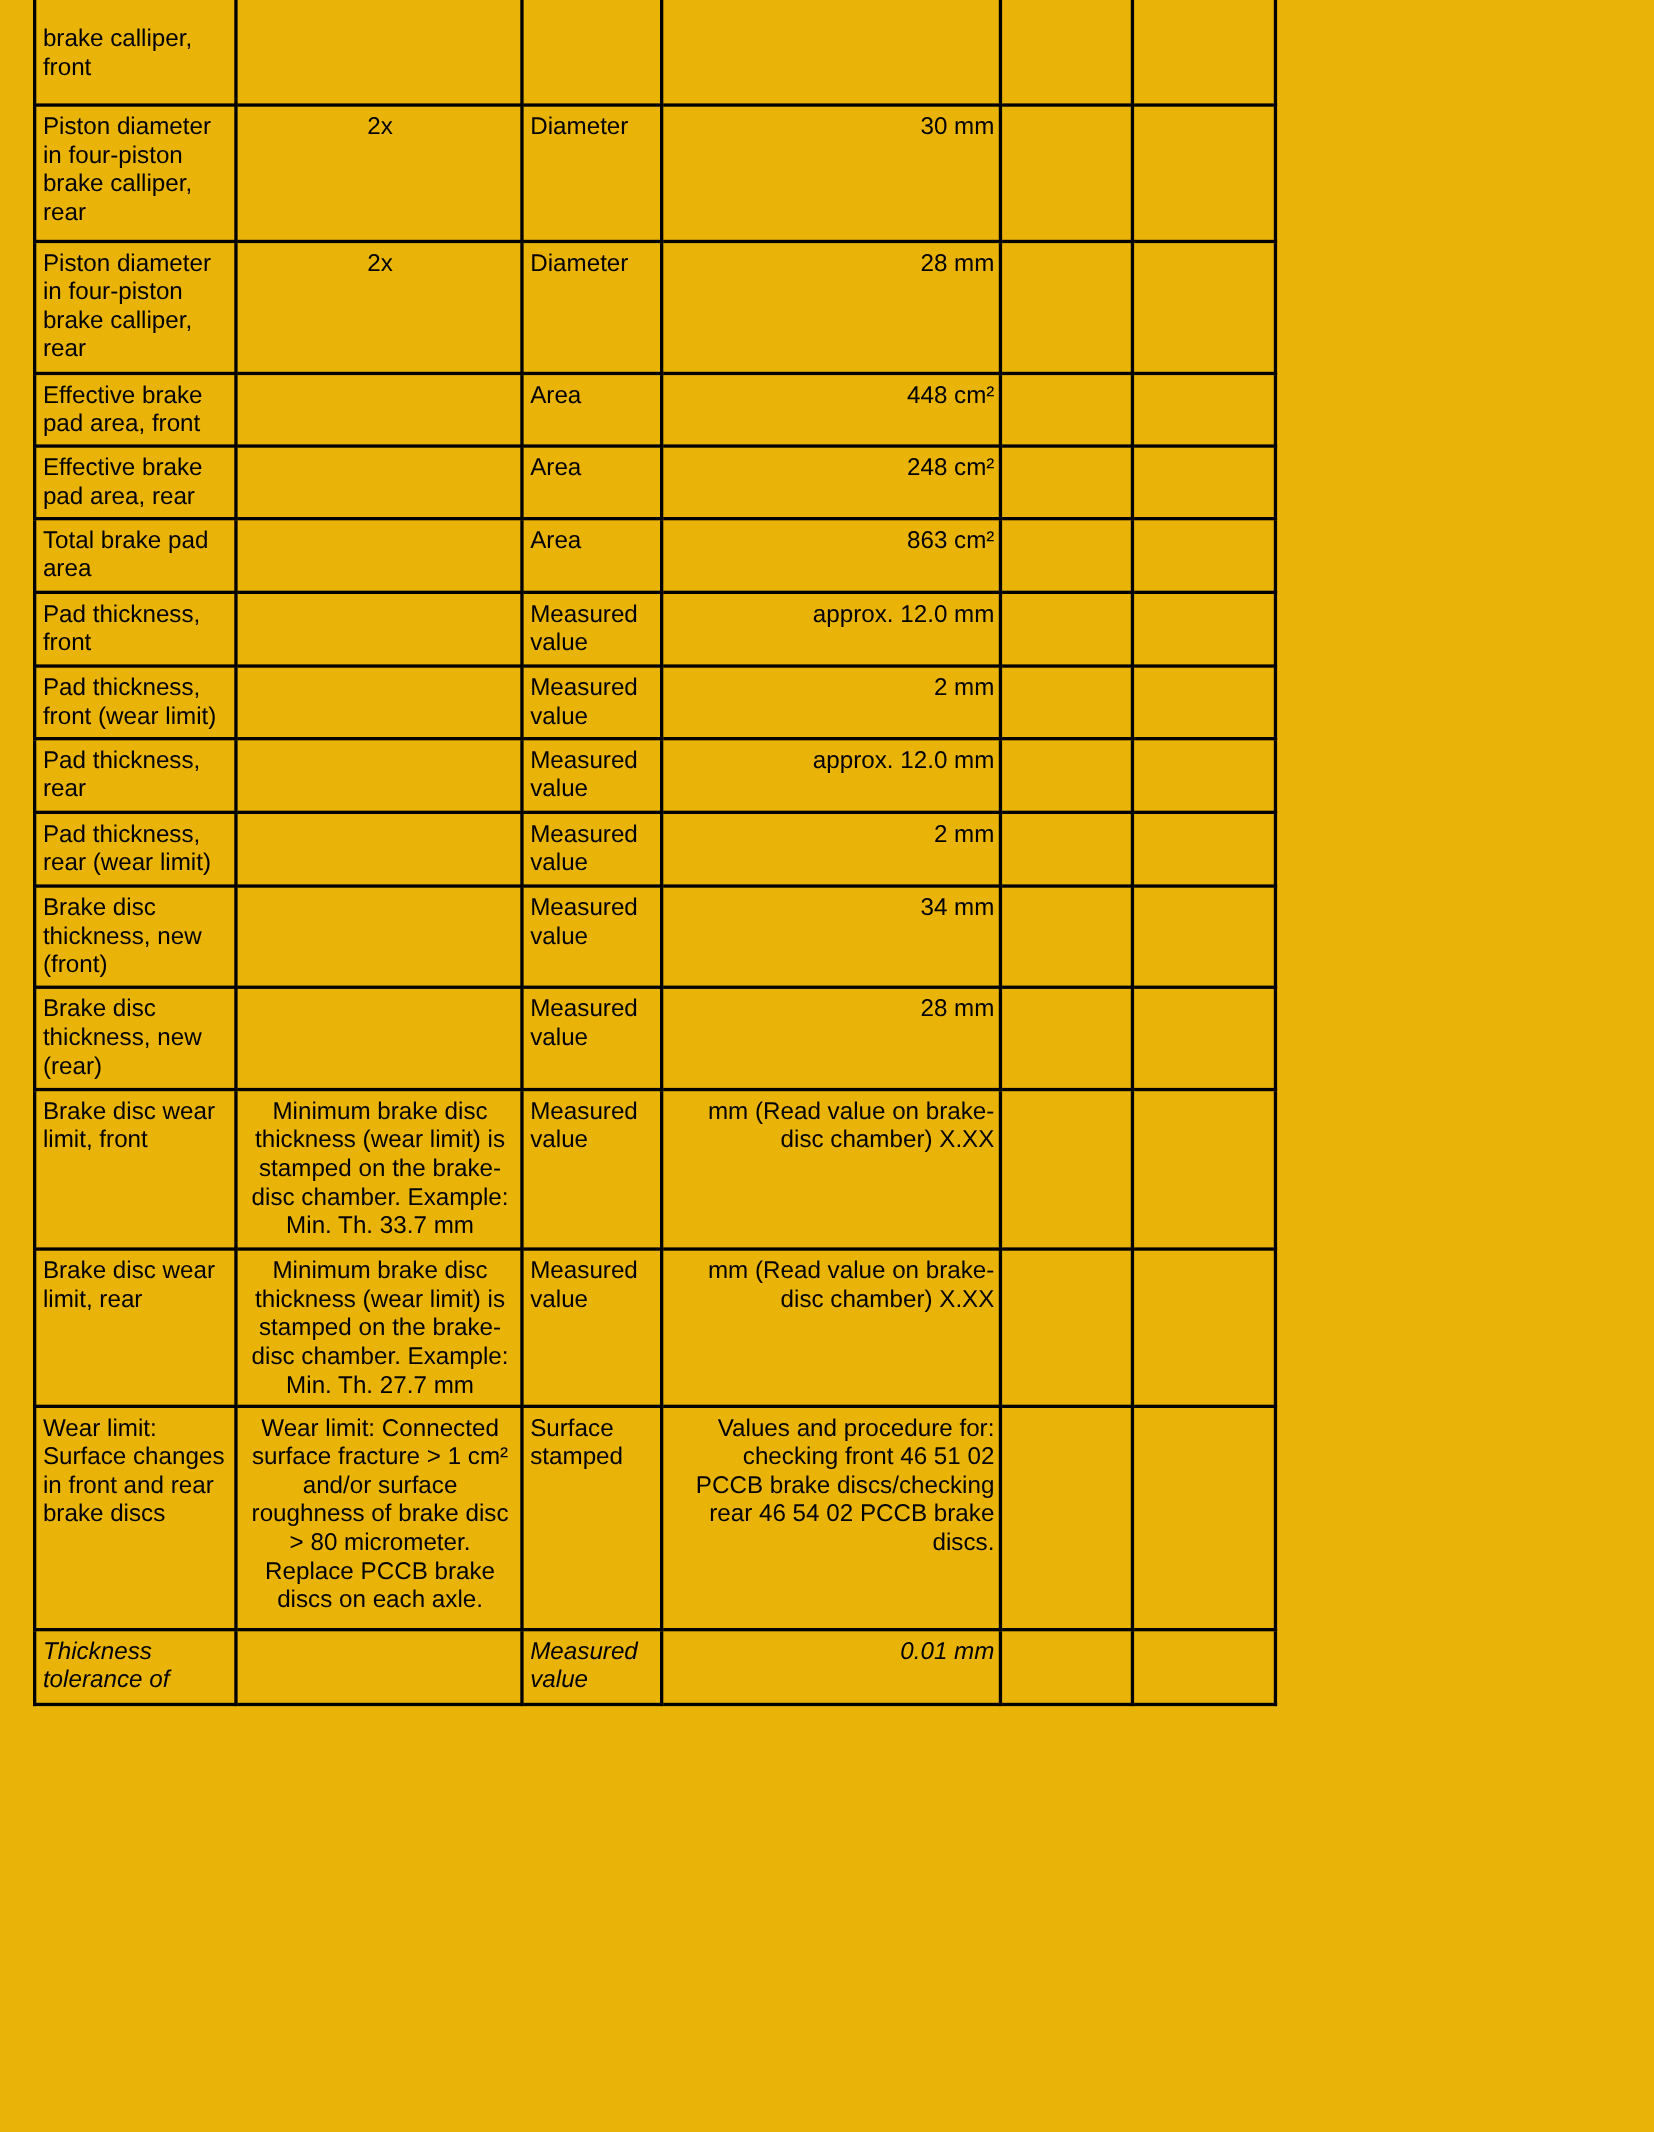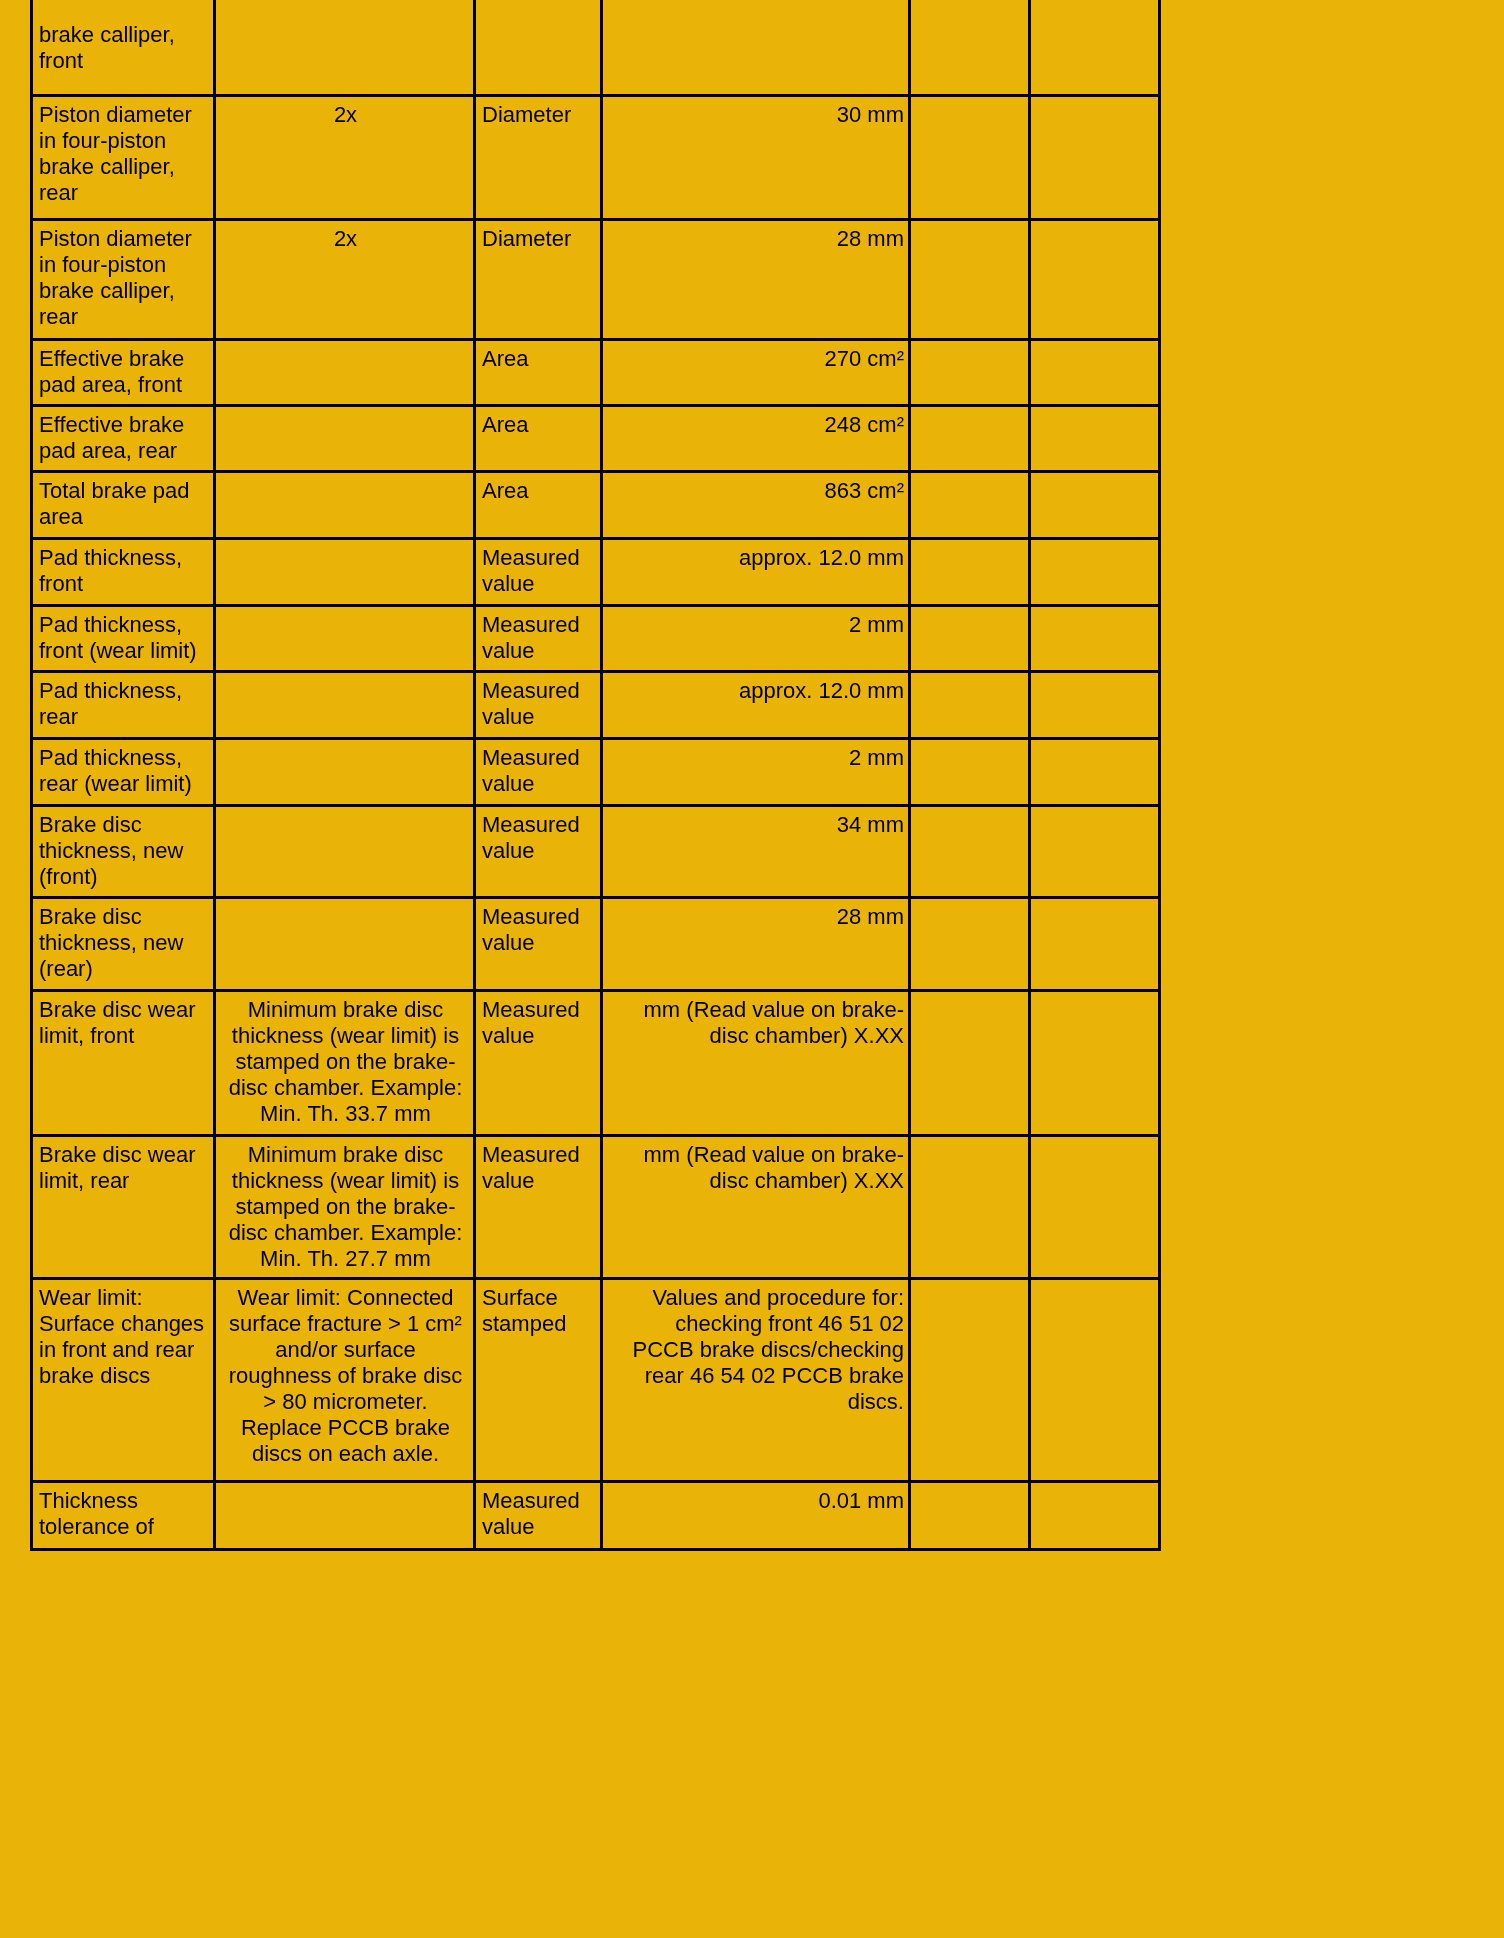--- a/index.html
+++ b/index.html
@@ -51,21 +51,21 @@
   tr.r6  { height: 67px; }
   tr.r7  { height: 67px; }
   tr.r8  { height: 66px; }
   tr.r9  { height: 67px; }
   tr.r10 { height: 67px; }
   tr.r11 { height: 92px; }
   tr.r12 { height: 93px; }
   tr.r13 { height: 145px; }
   tr.r14 { height: 141px; }
   tr.r15 { height: 203px; }
-  tr.r16 { height: 68px; }
+  tr.r16 { height: 68px; font-style: italic; }
 </style>
 </head>
 <body>
 
 <div class="page">
   <table class="spec-table">
     <colgroup>
       <col style="width:183px">
       <col style="width:260px">
       <col style="width:127px">
@@ -103,21 +103,21 @@
         <td class="c-measure">Diameter</td>
         <td class="c-value">28 mm</td>
         <td class="c-empty"></td>
         <td class="c-empty"></td>
       </tr>
       <tr class="r4">
         <td class="c-label">Effective brake
 pad area, front</td>
         <td class="c-note"></td>
         <td class="c-measure">Area</td>
-        <td class="c-value">270 cm²</td>
+        <td class="c-value">448 cm²</td>
         <td class="c-empty"></td>
         <td class="c-empty"></td>
       </tr>
       <tr class="r5">
         <td class="c-label">Effective brake
 pad area, rear</td>
         <td class="c-note"></td>
         <td class="c-measure">Area</td>
         <td class="c-value">248 cm²</td>
         <td class="c-empty"></td>

